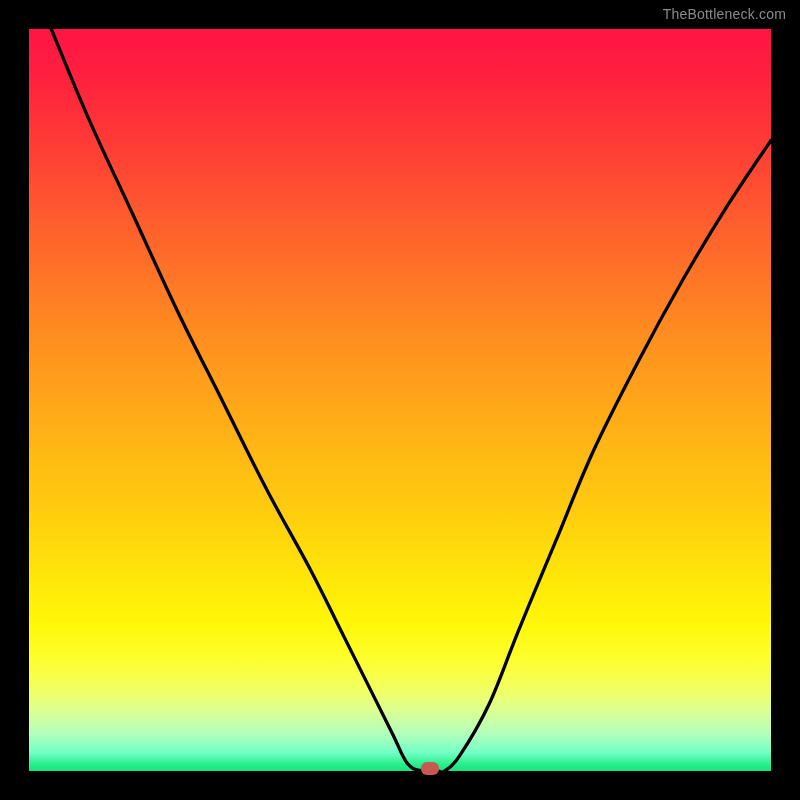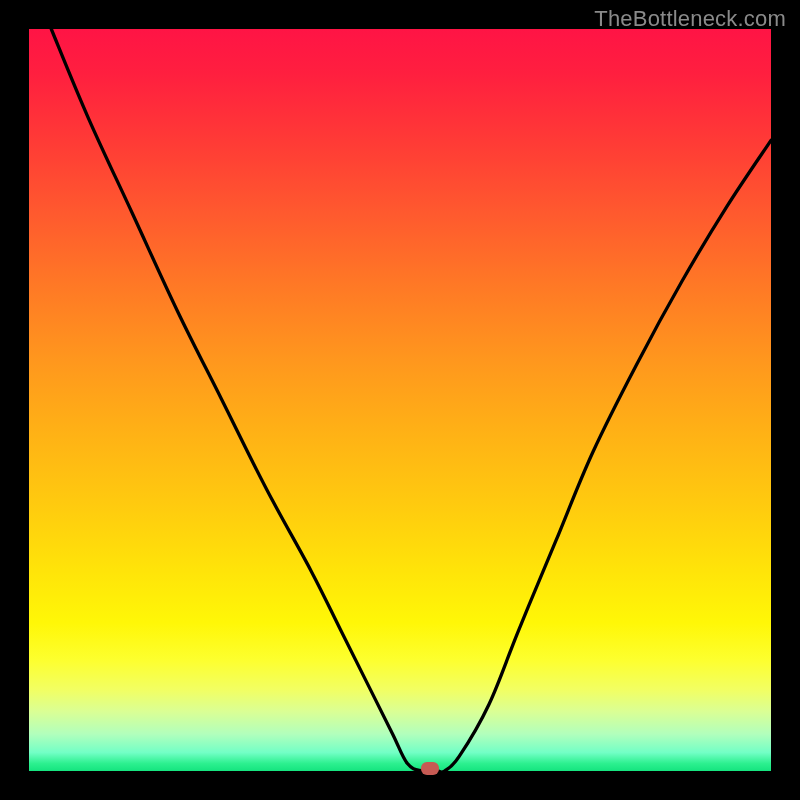--- a/index.html
+++ b/index.html
@@ -43,21 +43,21 @@
       #73ffc6 97.5%,
       #2cf08f 99%,
       #15e47f 100%
     );
   }
   .watermark {
     position: absolute;
     top: 6px;
     right: 14px;
     color: #8a8a8a;
-    font-size: 22px;
+    font-size: 14px;
     font-weight: 400;
     letter-spacing: 0.2px;
   }
   svg.curve {
     position: absolute;
     left: 0;
     top: 0;
     width: 742px;
     height: 742px;
     overflow: visible;

